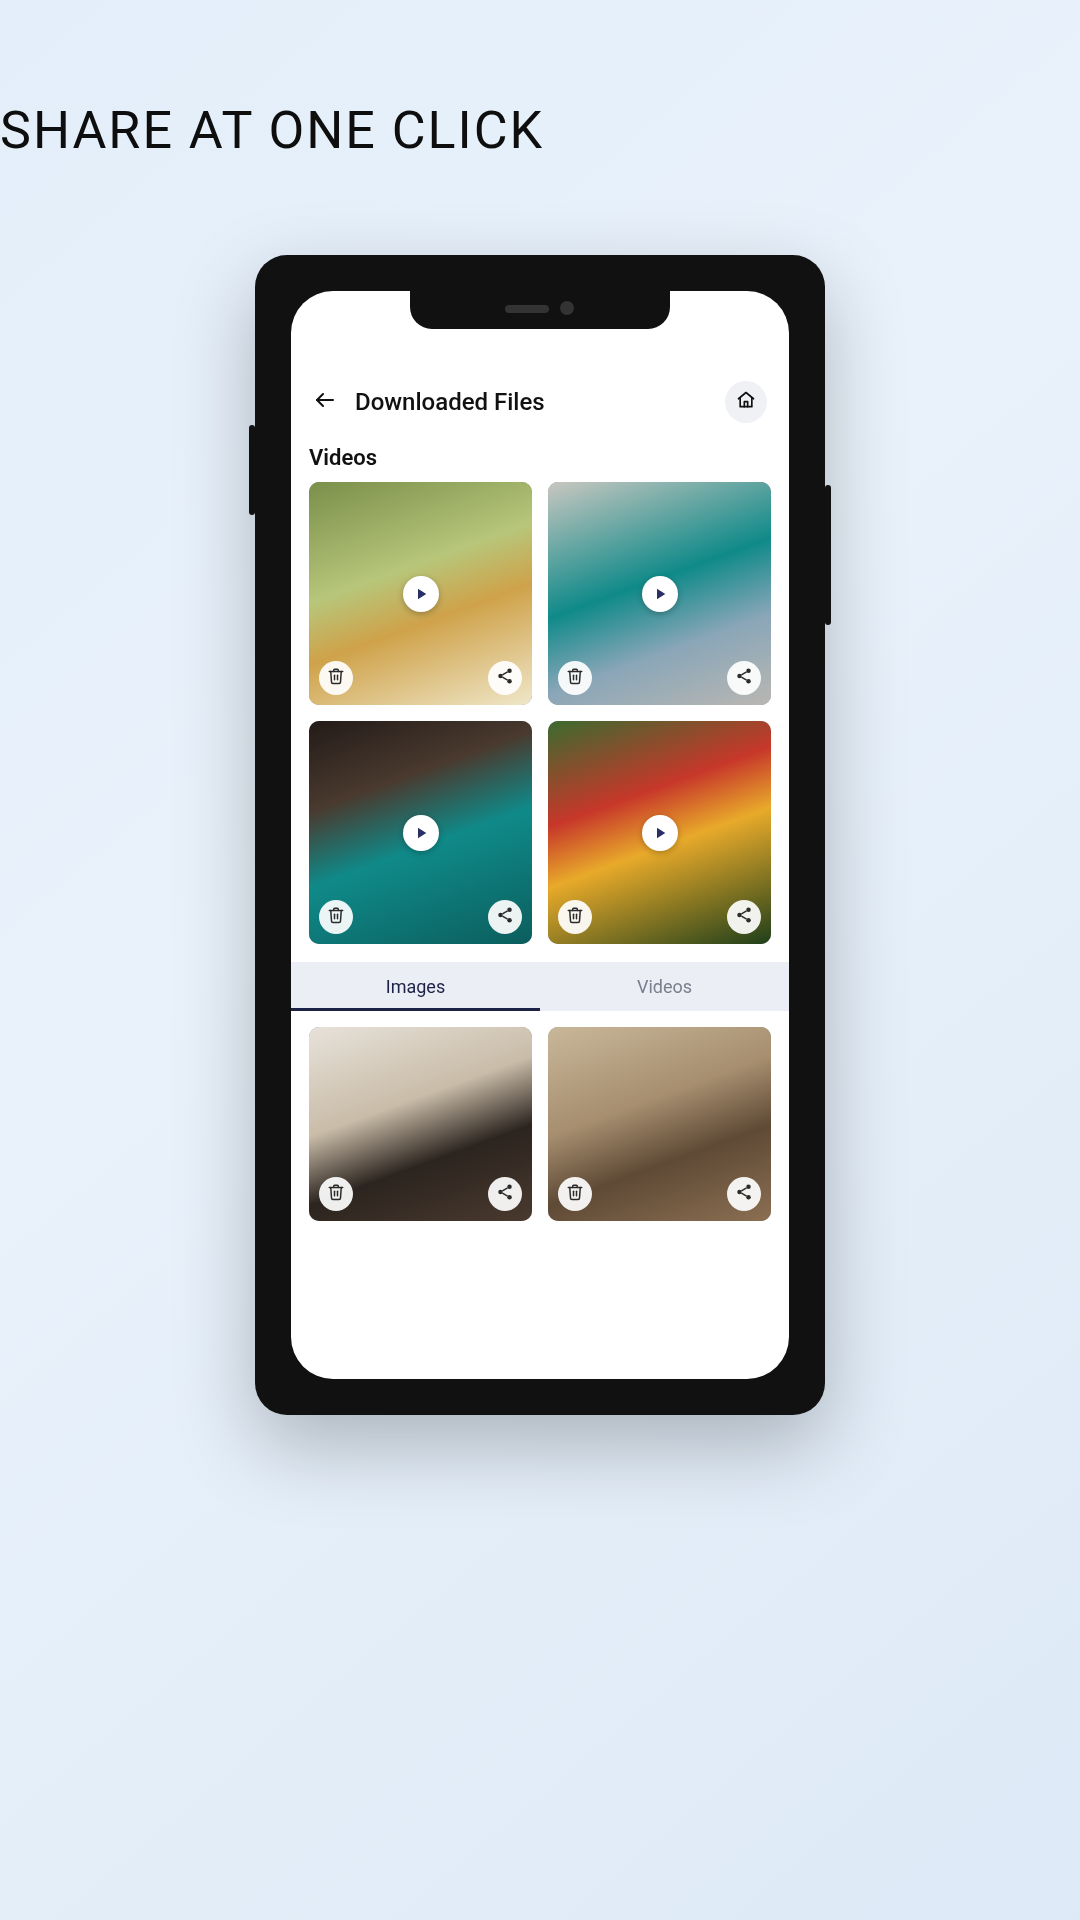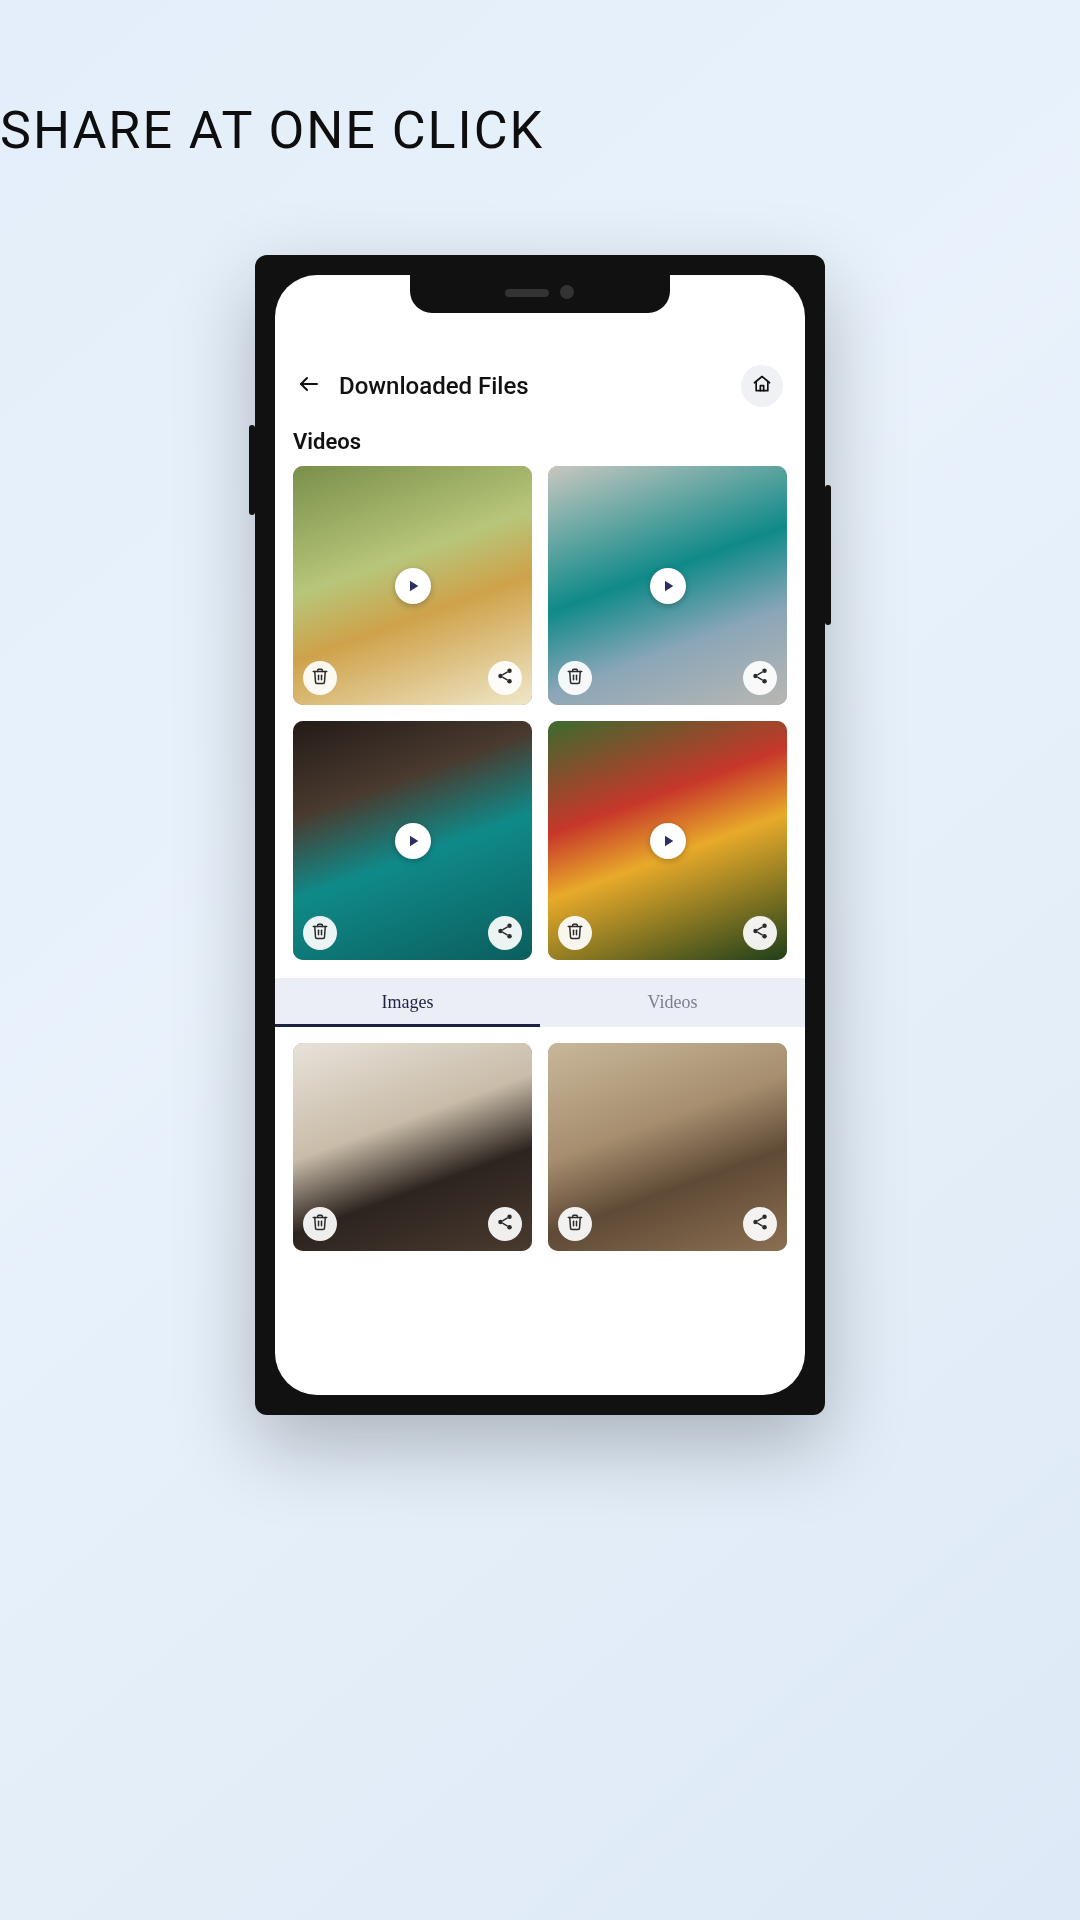--- a/index.html
+++ b/index.html
@@ -22,22 +22,22 @@
     color: #0e0e0e;
   }
   .phone {
     position: absolute;
     top: 255px;
     left: 50%;
     transform: translateX(-50%);
     width: 570px;
     height: 1160px;
     background: #111;
-    border-radius: 12px;
-    padding: 20px;
+    border-radius: 32px;
+    padding: 36px;
     box-shadow: 0 30px 80px rgba(0,0,0,0.25);
   }
   .phone-side-btn {
     position: absolute;
     background: #111;
     border-radius: 4px;
   }
   .phone-side-btn.left1 { left: -6px; top: 170px; width: 6px; height: 90px; }
   .phone-side-btn.right1 { right: -6px; top: 230px; width: 6px; height: 140px; }
   .screen {
@@ -162,21 +162,20 @@
     justify-content: center;
   }
   .tile-btn.delete { left: 10px; }
   .tile-btn.share { right: 10px; }
   .tile-btn svg { width: 18px; height: 18px; }
   .whatsapp-section { margin-top: 18px; }
   .tabs {
     display: flex;
     background: #eceef6;
     margin: 12px -18px 16px;
-    font-family: Liberation Serif, serif;
   }
   .tab {
     flex: 1;
     text-align: center;
     padding: 14px 0;
     font-size: 18px;
     color: #7b7e8c;
     position: relative;
   }
   .tab.active {

